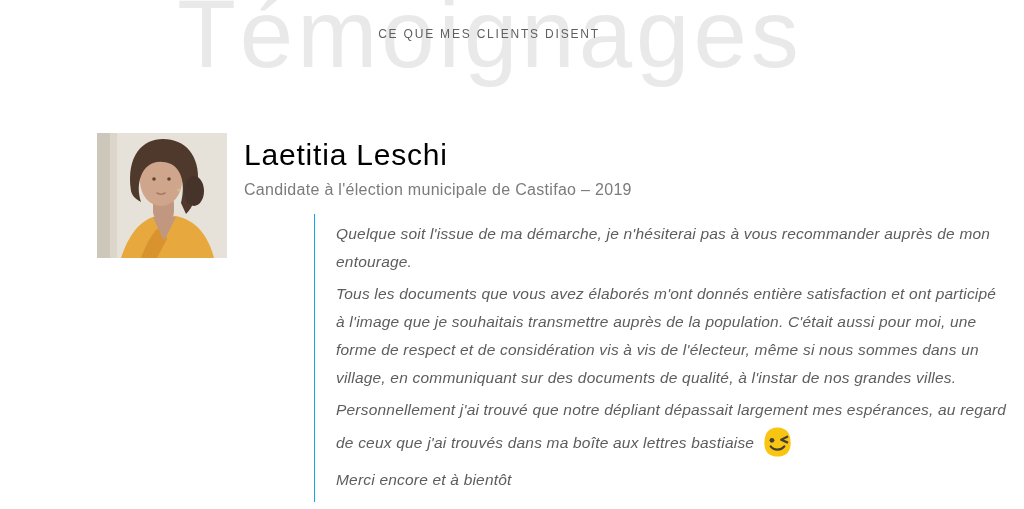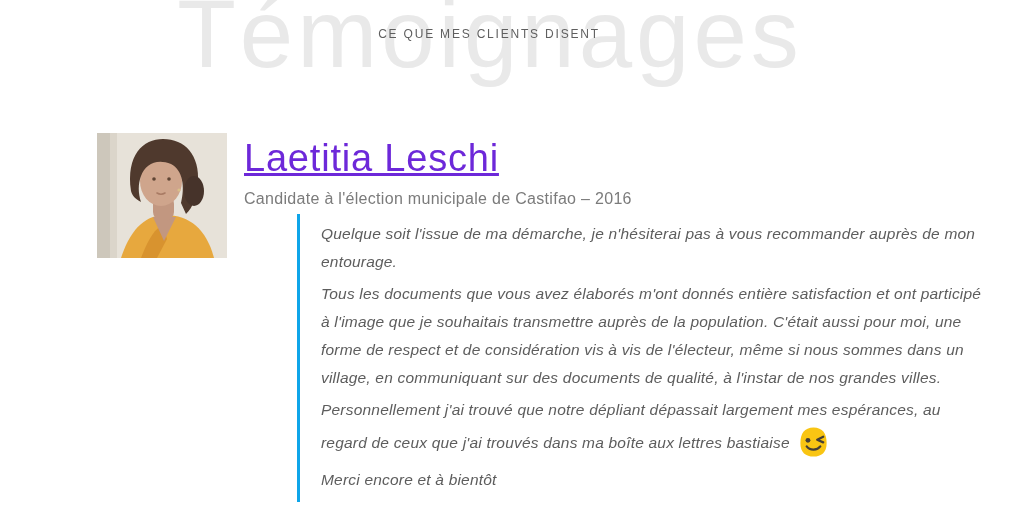--- a/index.html
+++ b/index.html
@@ -59,40 +59,39 @@
   }
   .photo svg { display: block; width: 100%; height: 100%; }
   
   .who {
     position: absolute;
     left: 244px;
     top: 138px;
     z-index: 1;
   }
   .name {
-    font-size: 38px;
+    font-size: 30px;
     font-weight: 400;
     letter-spacing: 0.8px;
-    color: #6d28d9;
+    color: #000000;
     line-height: 1.1;
-    text-decoration: underline;
   }
   .role {
     margin-top: 10px;
     font-size: 16px;
     letter-spacing: 0.3px;
     color: #7b7b7b;
   }
   
   .quote {
     position: absolute;
-    left: 297px;
+    left: 314px;
     top: 214px;
     width: 693px;
-    border-left: 3px solid #0ea5e9;
+    border-left: 1px solid #0ea5e9;
     padding: 6px 0 8px 21px;
     z-index: 1;
   }
   .quote p {
     font-style: italic;
     font-size: 15.5px;
     line-height: 28px;
     letter-spacing: 0.2px;
     color: #5d5d5d;
   }
@@ -141,21 +140,21 @@
     <circle cx="57" cy="46" r="1.8" fill="#5f4534"></circle>
     <circle cx="72" cy="46" r="1.8" fill="#5f4534"></circle>
     <path d="M60 60 Q 64 62.5 68 60" stroke="#a97b64" stroke-width="1.6" fill="none" stroke-linecap="round"></path>
 
     <circle cx="82" cy="57" r="1.6" fill="#d9c089"></circle>
   </svg>
 </div>
 
 <div class="who">
   <div class="name">Laetitia Leschi</div>
-  <div class="role">Candidate à l'élection municipale de Castifao – 2016</div>
+  <div class="role">Candidate à l'élection municipale de Castifao – 2019</div>
 </div>
 
 <blockquote class="quote">
   <p>Quelque soit l'issue de ma démarche, je n'hésiterai pas à vous recommander auprès de mon entourage.</p>
   <p>Tous les documents que vous avez élaborés m'ont donnés entière satisfaction et ont participé à l'image que je souhaitais transmettre auprès de la population. C'était aussi pour moi, une forme de respect et de considération vis à vis de l'électeur, même si nous sommes dans un village, en communiquant sur des documents de qualité, à l'instar de nos grandes villes.</p>
   <p><span>Personnellement j'ai trouvé que notre dépliant dépassait largement mes espérances, au regard de ceux que j'ai trouvés dans ma boîte aux lettres bastiaise</span><span class="emoji">
       <svg viewBox="0 0 36 36">
         <path d="M18 3 C 27.5 3 31.5 9.5 31.5 19 C 31.5 29 26 33 18 33 C 10 33 4.5 29 4.5 19 C 4.5 9.5 8.5 3 18 3 Z" fill="#f9c513"></path>
         <circle cx="12.3" cy="16.3" r="2.5" fill="#453f36"></circle>
         <path d="M28 12.6 L21.8 15.6 L28 18.4" stroke="#453f36" stroke-width="2.3" fill="none" stroke-linecap="round" stroke-linejoin="round"></path>

